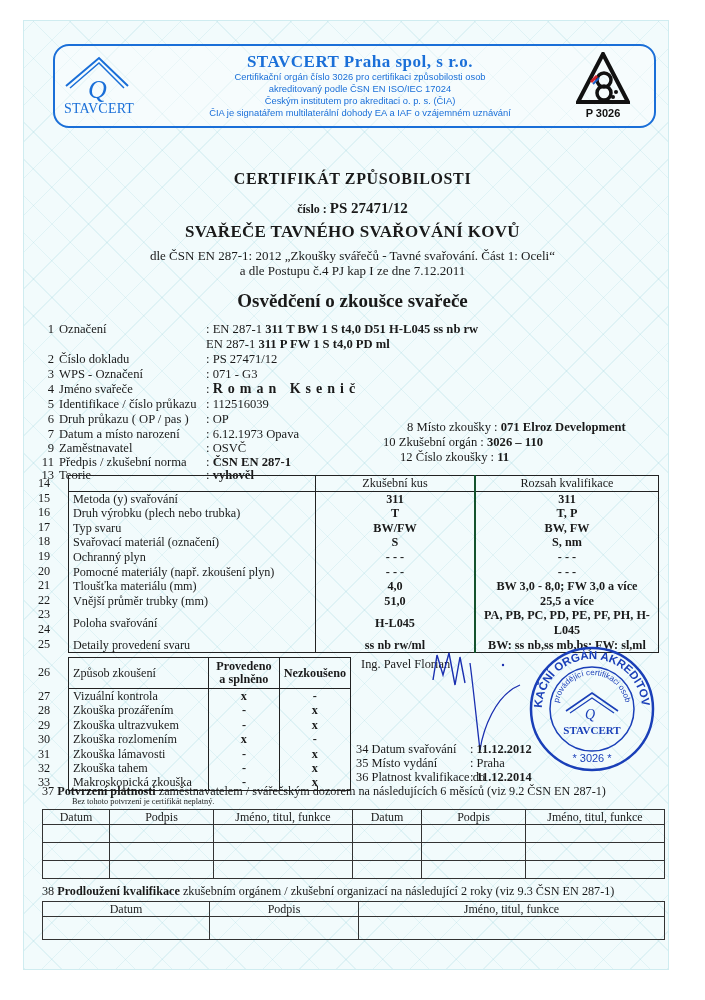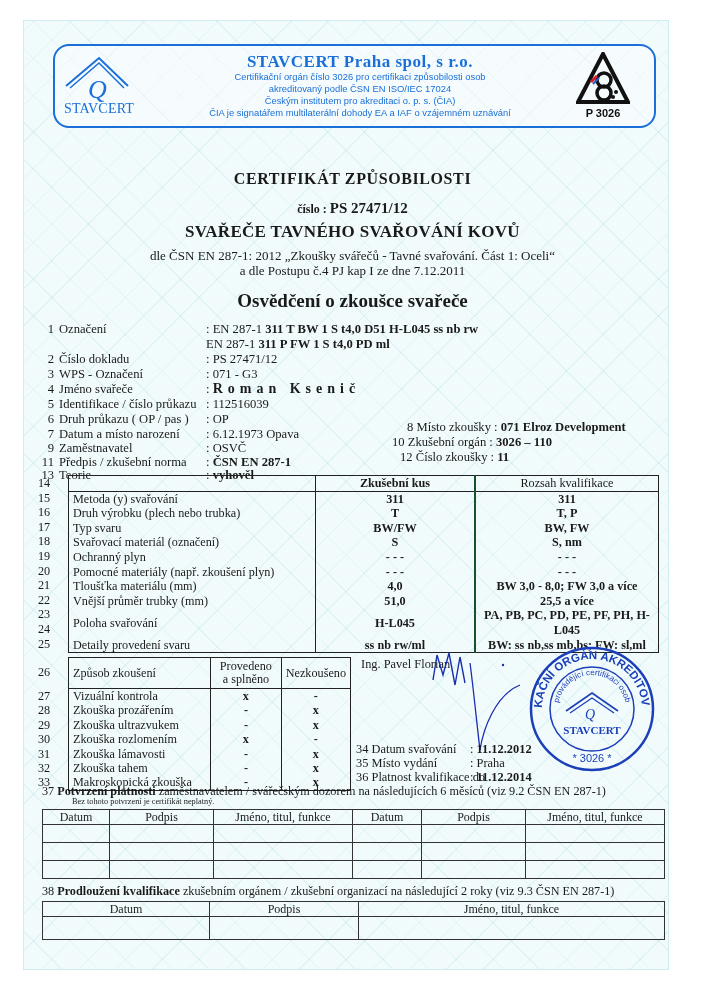--- a/index.html
+++ b/index.html
@@ -50,21 +50,21 @@
   .t-main tr.last td { border-bottom:1px solid #222; }
   .rownums { position:absolute; left:38px; font-size:12.2px; }
   .rownums div { height:14.6px; line-height:14.6px; }
 
   .t-test { position:absolute; left:68px; top:657px; width:283px; font-size:12.2px; }
   .t-test td { height:14.4px; line-height:14.4px; padding:0 4px; border-left:1px solid #222; }
   .t-test td.last-col { border-right:1px solid #222; }
   .t-test tr.hdr td { height:30px; line-height:13px; border-top:1px solid #222; border-bottom:1px solid #222; }
   .t-test tr.end td { border-bottom:1px solid #222; }
   .t-test .mid { text-align:center; font-weight:bold; }
-  .t-test .hc { text-align:center; font-weight:normal; }
+  .t-test .hc { text-align:center; font-weight:bold; }
 
   .inspector { position:absolute; left:361px; top:657px; font-size:12.4px; }
   .dates { position:absolute; left:356px; font-size:12.4px; white-space:nowrap; }
   .dates .v { position:absolute; left:114px; }
   .stamp { position:absolute; left:528px; top:645px; width:128px; height:128px; }
   .signature { position:absolute; left:425px; top:645px; width:180px; height:115px; }
 
   .sec-title { position:absolute; left:42px; font-size:12.2px; white-space:nowrap; }
   .sec-note { position:absolute; left:72px; top:797px; font-size:8.3px; }
   .t-grid { position:absolute; left:42px; font-size:12px; }
@@ -138,42 +138,42 @@
 <div class="field" style="left:30px;top:441px"><span class="fnum">9</span><span>Zaměstnavatel</span></div>
 <div class="fval" style="left:206px;top:441px"><span>: </span><span>OSVČ</span></div>
 
 <div class="field" style="left:30px;top:455px"><span class="fnum">11</span><span>Předpis / zkušební norma</span></div>
 <div class="fval" style="left:206px;top:455px"><span>: </span><span class="b">ČSN EN 287-1</span></div>
 
 <div class="field" style="left:30px;top:468px"><span class="fnum">13</span><span>Teorie</span></div>
 <div class="fval" style="left:206px;top:468px"><span>: </span><span class="b">vyhověl</span></div>
 
 <div class="fval" style="left:407px;top:420px"><span>8 Místo zkoušky  : </span><span class="b">071 Elroz Development</span></div>
-<div class="fval" style="left:392px;top:435px"><span>10 Zkušební orgán : </span><span class="b">3026 – 110</span></div>
+<div class="fval" style="left:383px;top:435px"><span>10 Zkušební orgán : </span><span class="b">3026 – 110</span></div>
 <div class="fval" style="left:400px;top:450px"><span>12 Číslo zkoušky   : </span><span class="b">11</span></div>
 
 <div class="rownums" style="top:476px">
   <div>14</div>
   <div>15</div>
   <div>16</div>
   <div>17</div>
   <div>18</div>
   <div>19</div>
   <div>20</div>
   <div>21</div>
   <div>22</div>
   <div>23</div>
   <div>24</div>
   <div>25</div>
 </div>
 <table class="t-main">
   <tbody>
       <tr class="hdr">
     <td class="c1"></td>
-    <td class="c2" style="font-weight:bold">Zkušební kus</td>
+    <td class="c2" style="font-weight:normal">Zkušební kus</td>
     <td class="c3" style="font-weight:normal">Rozsah kvalifikace</td>
   </tr>
   <tr>
         <td class="c1">Metoda (y) svařování</td>
         <td class="c2">311</td>
         <td class="c3">311</td>
       </tr>
   <tr>
         <td class="c1">Druh výrobku (plech nebo trubka)</td>
         <td class="c2">T</td>

